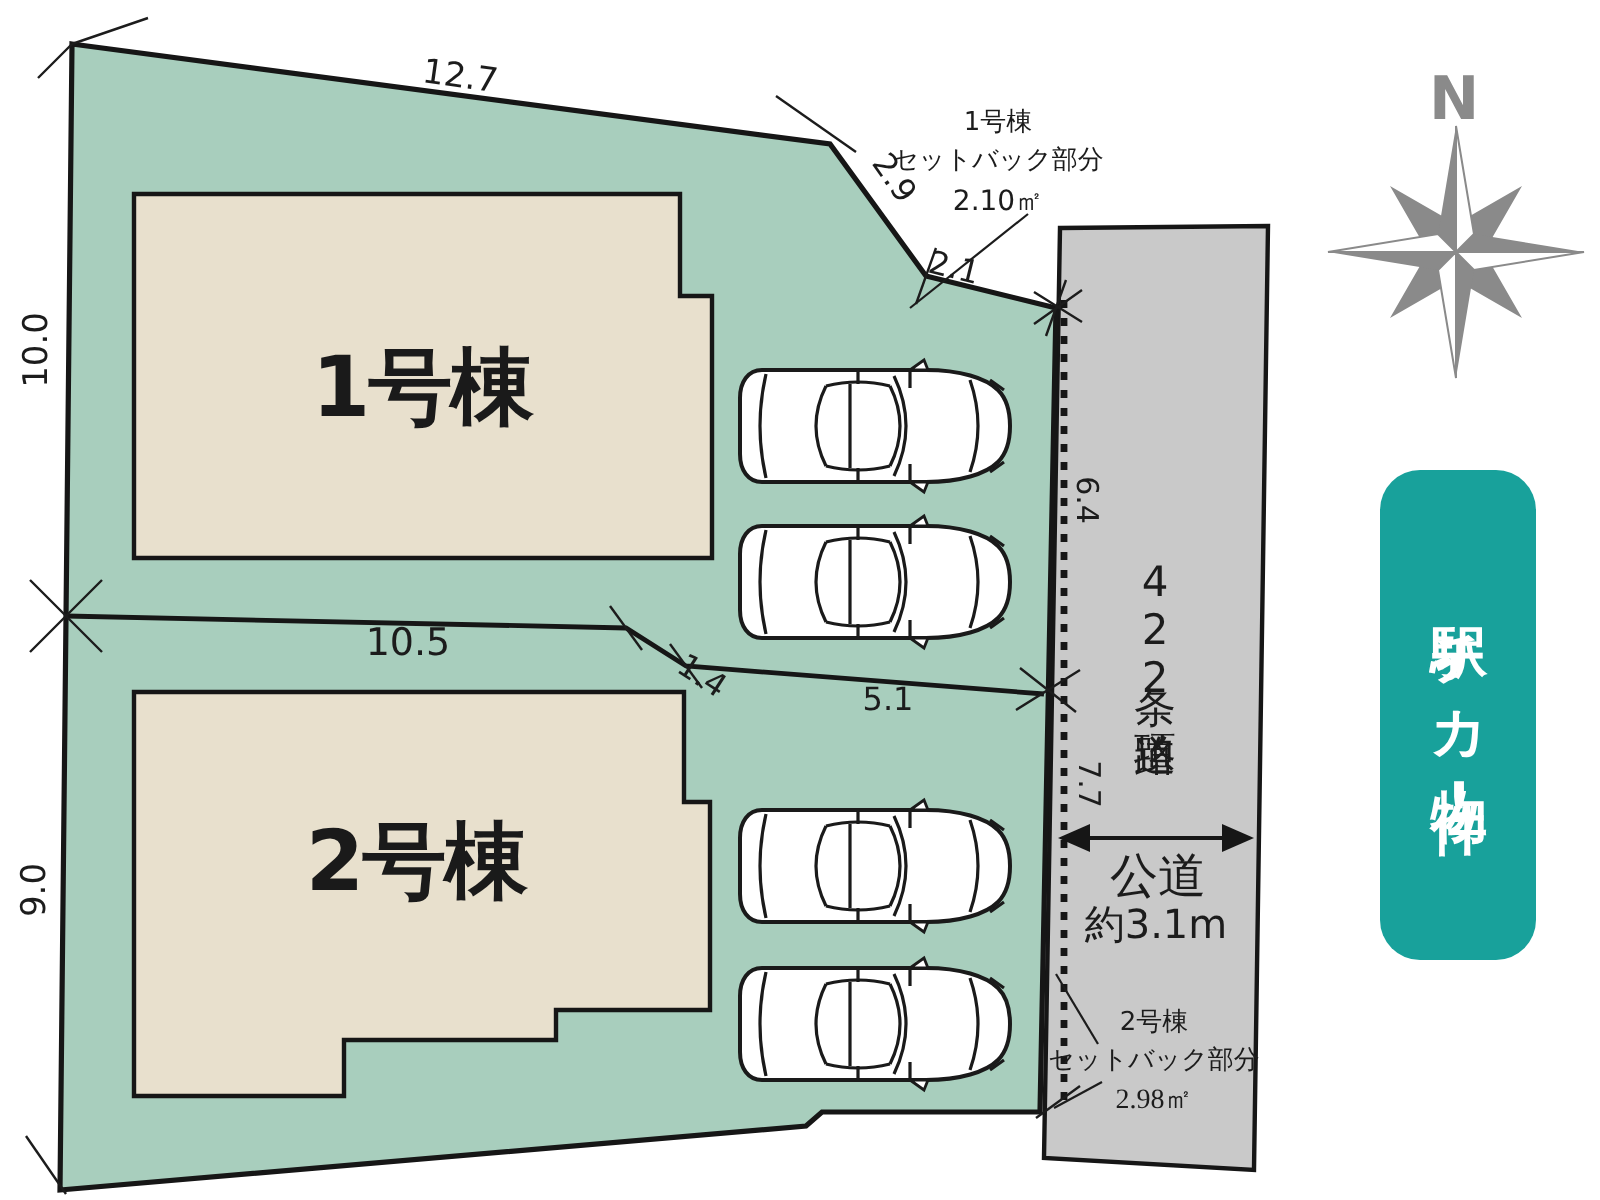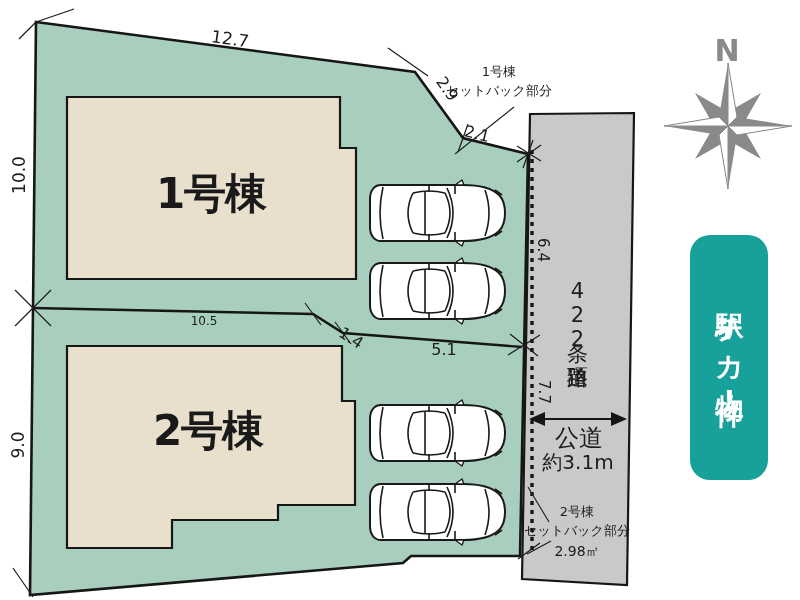--- a/index.html
+++ b/index.html
@@ -100,37 +100,38 @@
         <polygon points="664,126 719,117 728,126"></polygon>
       </g>
     </g>
   </svg>
 
   <div class="lbl" style="left:230px;top:39px;font-size:17px;transform:translate(-50%,-50%) rotate(8deg);">12.7</div>
   <div class="lbl" style="left:447px;top:89px;font-size:16px;transform:translate(-50%,-50%) rotate(55deg);">2.9</div>
   <div class="lbl" style="left:477px;top:134px;font-size:16px;transform:translate(-50%,-50%) rotate(14deg);">2.1</div>
   <div class="lbl" style="left:19px;top:175px;font-size:17px;transform:translate(-50%,-50%) rotate(-90deg);">10.0</div>
   <div class="lbl" style="left:18px;top:445px;font-size:17px;transform:translate(-50%,-50%) rotate(-90deg);">9.0</div>
-  <div class="lbl" style="left:204px;top:322px;font-size:12px;">10.5</div>
+  <div class="lbl" style="left:204px;top:322px;font-size:19px;">10.5</div>
   <div class="lbl" style="left:351px;top:338px;font-size:16px;transform:translate(-50%,-50%) rotate(33deg);">1.4</div>
   <div class="lbl" style="left:444px;top:350px;font-size:16px;">5.1</div>
   <div class="lbl" style="left:543px;top:250px;font-size:15px;transform:translate(-50%,-50%) rotate(90deg);">6.4</div>
   <div class="lbl" style="left:544px;top:392px;font-size:15px;transform:translate(-50%,-50%) rotate(90deg);">7.7</div>
 
   <div class="lbl bldg" style="left:211px;top:194px;">1号棟</div>
   <div class="lbl bldg" style="left:208px;top:431px;">2号棟</div>
 
   <div class="sb" style="left:499px;top:82px;">
     <div>1号棟</div>
     <div>セットバック部分</div>
+    <div style="font-size:14px;">2.10㎡</div>
   </div>
   <div class="sb" style="left:577px;top:532px;">
     <div>2号棟</div>
     <div>セットバック部分</div>
-    <div style="font-size:14px;">2.98㎡</div>
+    <div style="font-size:14px;font-family:Liberation Serif, serif;">2.98㎡</div>
   </div>
 
   <div class="lbl vtext" style="left:577px;top:315px;font-size:21px;">42条2項道路</div>
   <div class="lbl" style="left:579px;top:438px;font-size:24px;">公道</div>
   <div class="lbl" style="left:578px;top:462px;font-size:20px;text-align:right;">約3.1m</div>
 
   <div class="north" style="left:727px;top:50px;">N</div>
 
   <div class="banner">
     <div class="banner-text">駅チカ物件!</div>

